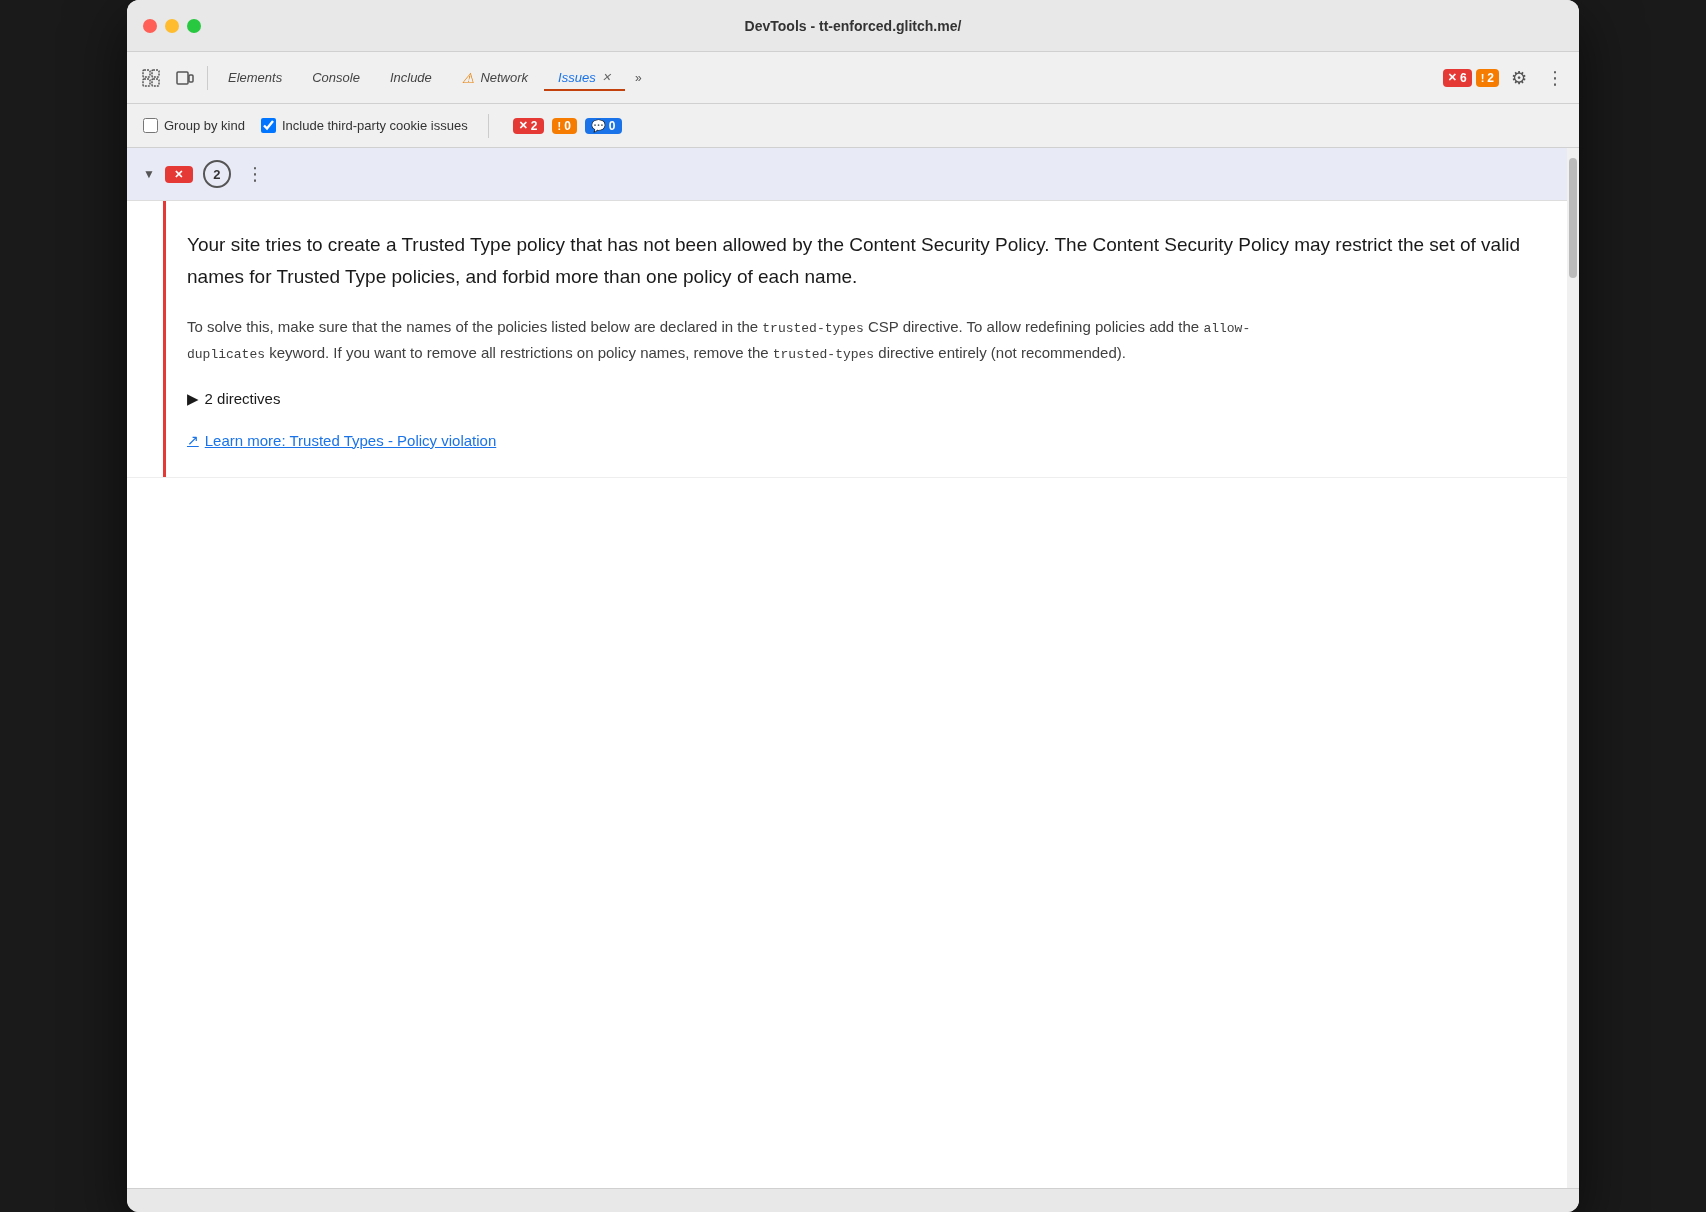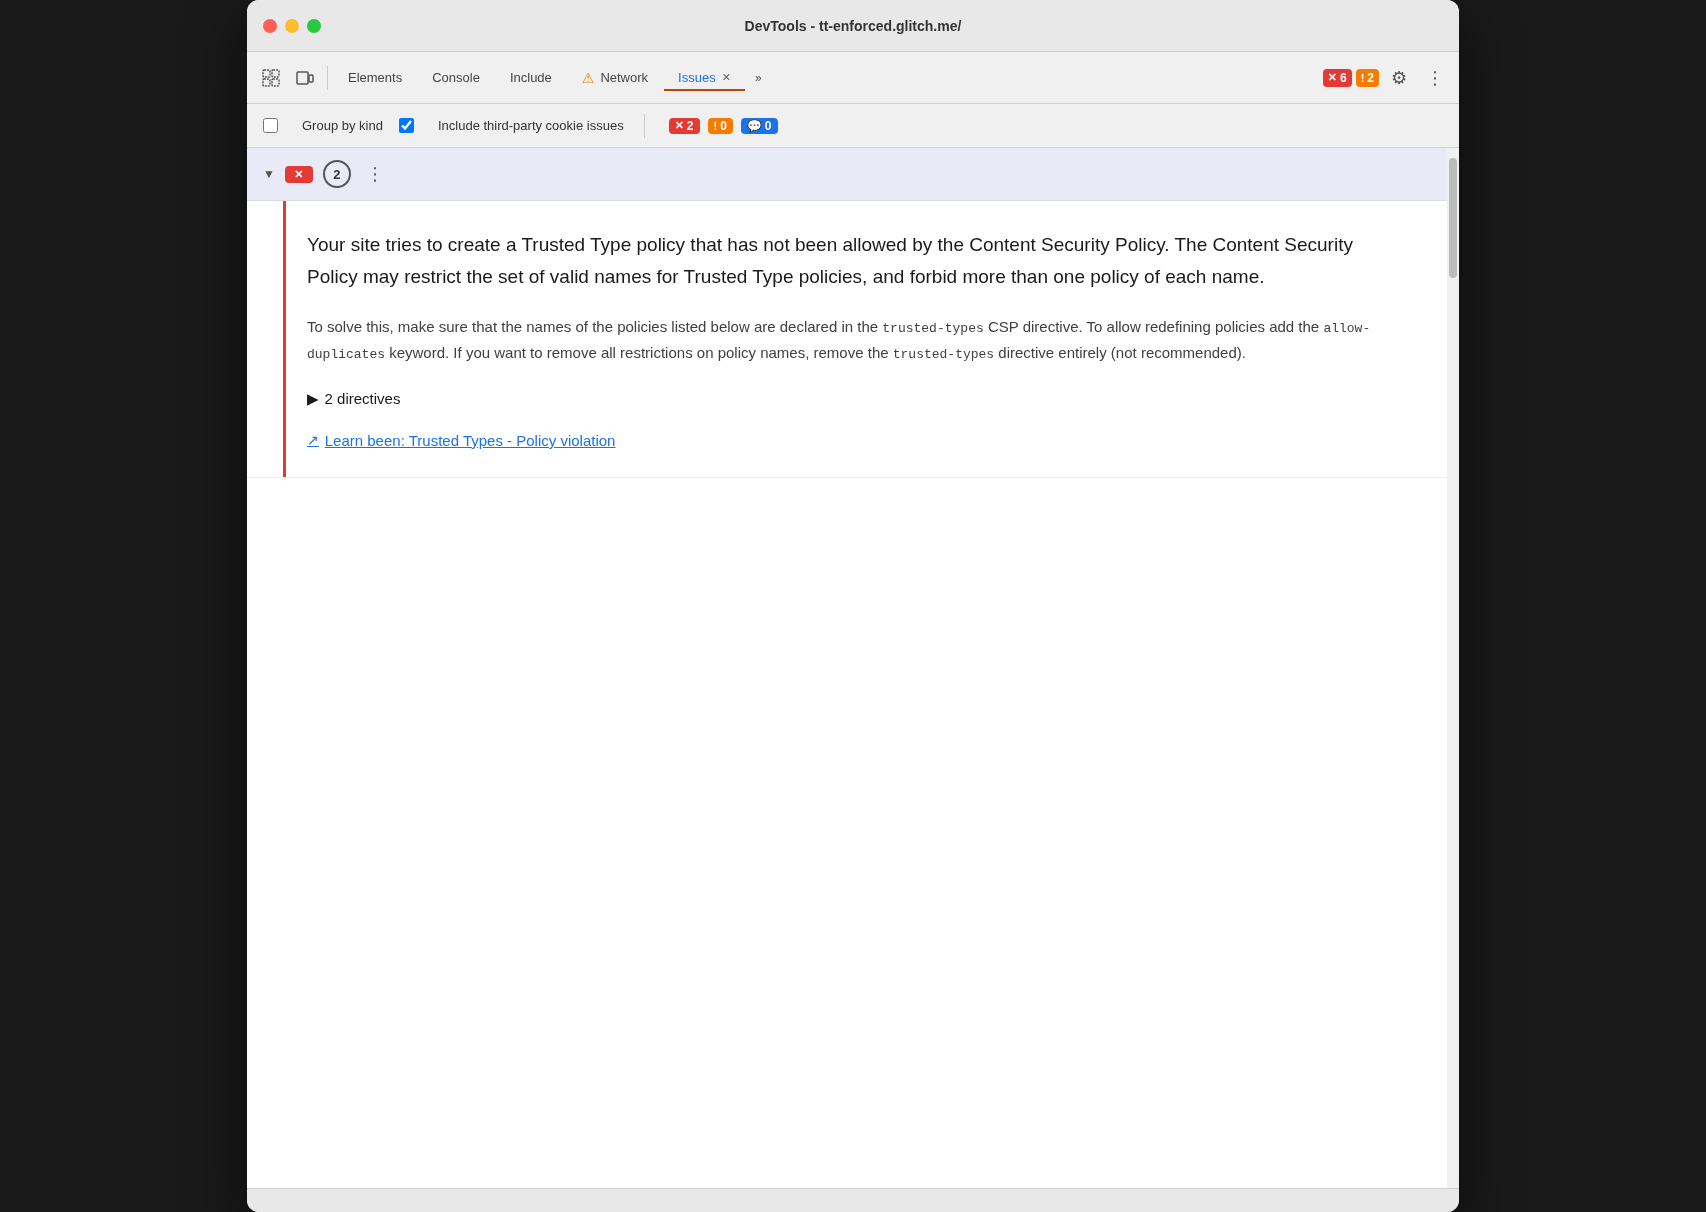--- a/index.html
+++ b/index.html
@@ -6,21 +6,21 @@
     body {
       background: #1a1a1a;
       display: flex;
       justify-content: center;
       align-items: center;
       min-height: 100vh;
       font-family: -apple-system, BlinkMacSystemFont, 'Segoe UI', sans-serif;
     }
 
     .window {
-      width: 1212px;
+      width: 1452px;
       background: #f0f0f0;
       border-radius: 12px;
       box-shadow: 0 20px 60px rgba(0,0,0,0.6);
       overflow: hidden;
     }
 
     
     .title-bar {
       background: #e8e8e8;
       height: 52px;
@@ -87,20 +87,21 @@
     .tab-item {
       padding: 6px 14px;
       font-size: 13px;
       color: #444;
       cursor: pointer;
       border-radius: 4px;
       display: flex;
       align-items: center;
       gap: 6px;
       white-space: nowrap;
+      font-style: italic;
     }
     .tab-item.active {
       color: #1a73e8;
       border-bottom: 2px solid #c2410c;
       border-radius: 0;
       padding-bottom: 4px;
     }
 
     .tab-warning {
       color: #e67e00;
@@ -169,21 +170,21 @@
       display: flex;
       align-items: center;
       padding: 0 16px;
       border-bottom: 1px solid #d0d0d0;
       gap: 16px;
     }
 
     .checkbox-group {
       display: flex;
       align-items: center;
-      gap: 24px;
+      gap: 6px;
       font-size: 13px;
       color: #333;
     }
     .checkbox-group input[type="checkbox"] {
       width: 15px;
       height: 15px;
       cursor: pointer;
     }
 
     .filter-separator {
@@ -517,21 +518,21 @@
         </p>
 
 
         <div class="directives-row">
           <span>▶</span>
           <span>2 directives</span>
         </div>
 
         <a class="learn-more-link" href="#">
           <span class="external-icon">↗</span>
-          <span>Learn been: Trusted Types - Policy violation</span>
+          <span>Learn more: Trusted Types - Policy violation</span>
         </a>
       </div>
 
     </div>
 
     <div class="scrollbar">
       <div class="scrollbar-thumb"></div>
     </div>
   </div>
 

